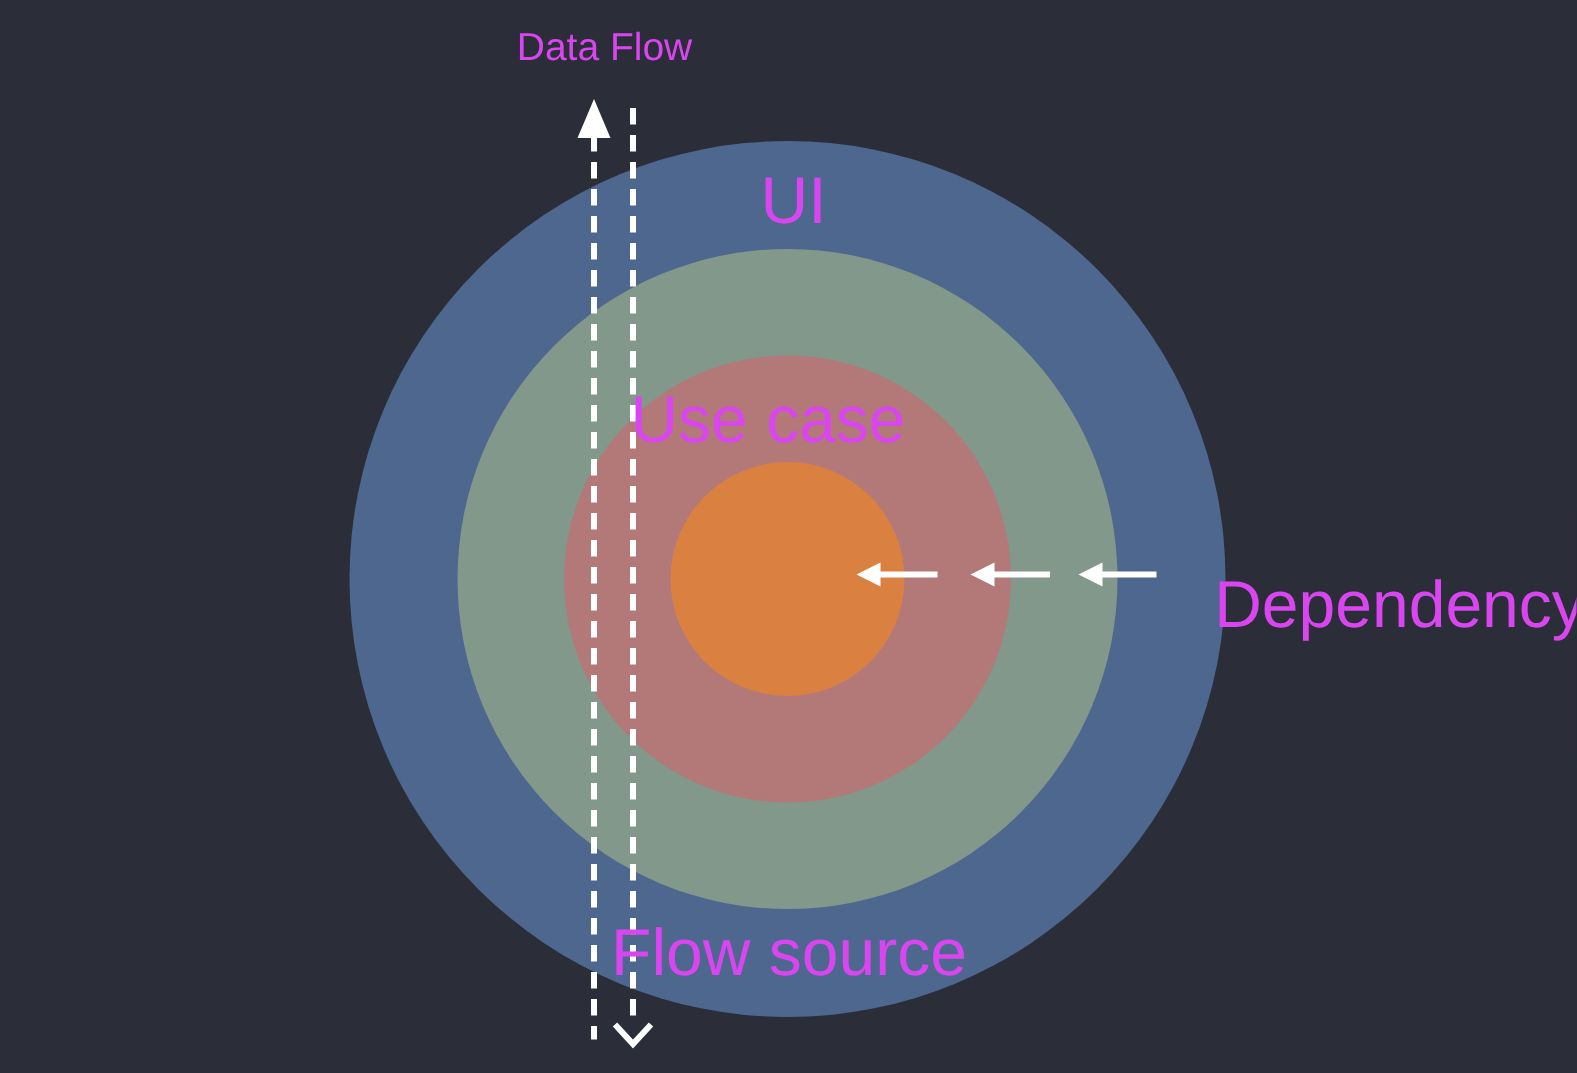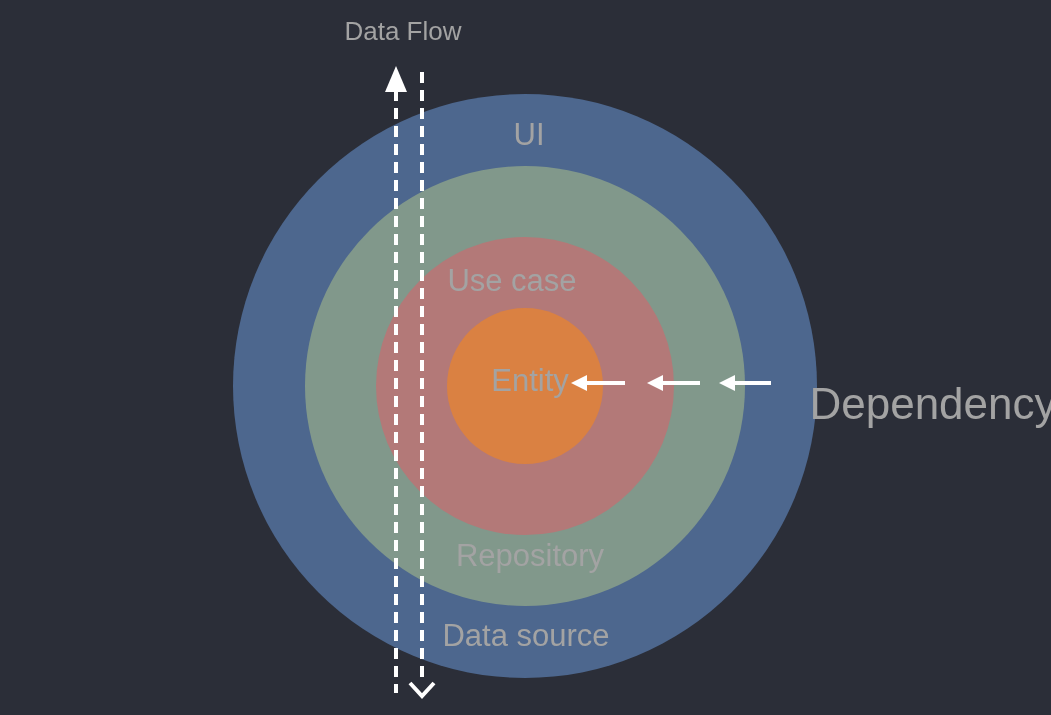--- a/index.html
+++ b/index.html
@@ -15,26 +15,26 @@
     font-family: "Liberation Sans", sans-serif;
   }
   #stage svg {
     position: absolute;
     left: 0;
     top: 0;
   }
   .label {
     position: absolute;
     transform: translate(-50%, -50%);
-    color: #a3a3a3;
+    color: #d946ef;
     white-space: nowrap;
     text-align: center;
     line-height: 1.15;
   }
-  .ring-label   { font-size: 31px; text-align: center; }
+  .ring-label   { font-size: 44px; text-align: center; }
   .small-label  { font-size: 26px; }
   .side-label   { font-size: 44px; }
 </style>
 </head>
 <body>
 
 <div id="stage">
 
   <svg width="1051" height="715" viewBox="0 0 1051 715">
 
@@ -71,23 +71,21 @@
     </g>
   </svg>
 
   <div class="label small-label" style="left:403px; top:32px;">Data Flow</div>
 
   <div class="label ring-label" style="left:529px; top:135px;">UI</div>
 
 
   <div class="label ring-label" style="left:512px; top:281px;">Use case</div>
 
-  <div class="label ring-label" style="left:530px; top:381px;">Entity</div>
 
-  <div class="label ring-label" style="left:530px; top:556px;">Repository</div>
 
-  <div class="label ring-label" style="left:526px; top:636px;">Data source</div>
+  <div class="label ring-label" style="left:526px; top:636px;">Flow source</div>
 
   <div class="label side-label" style="left:933px; top:404px;">
     <div>Dependency</div>
   </div>
 
 </div>
 
 </body></html>

